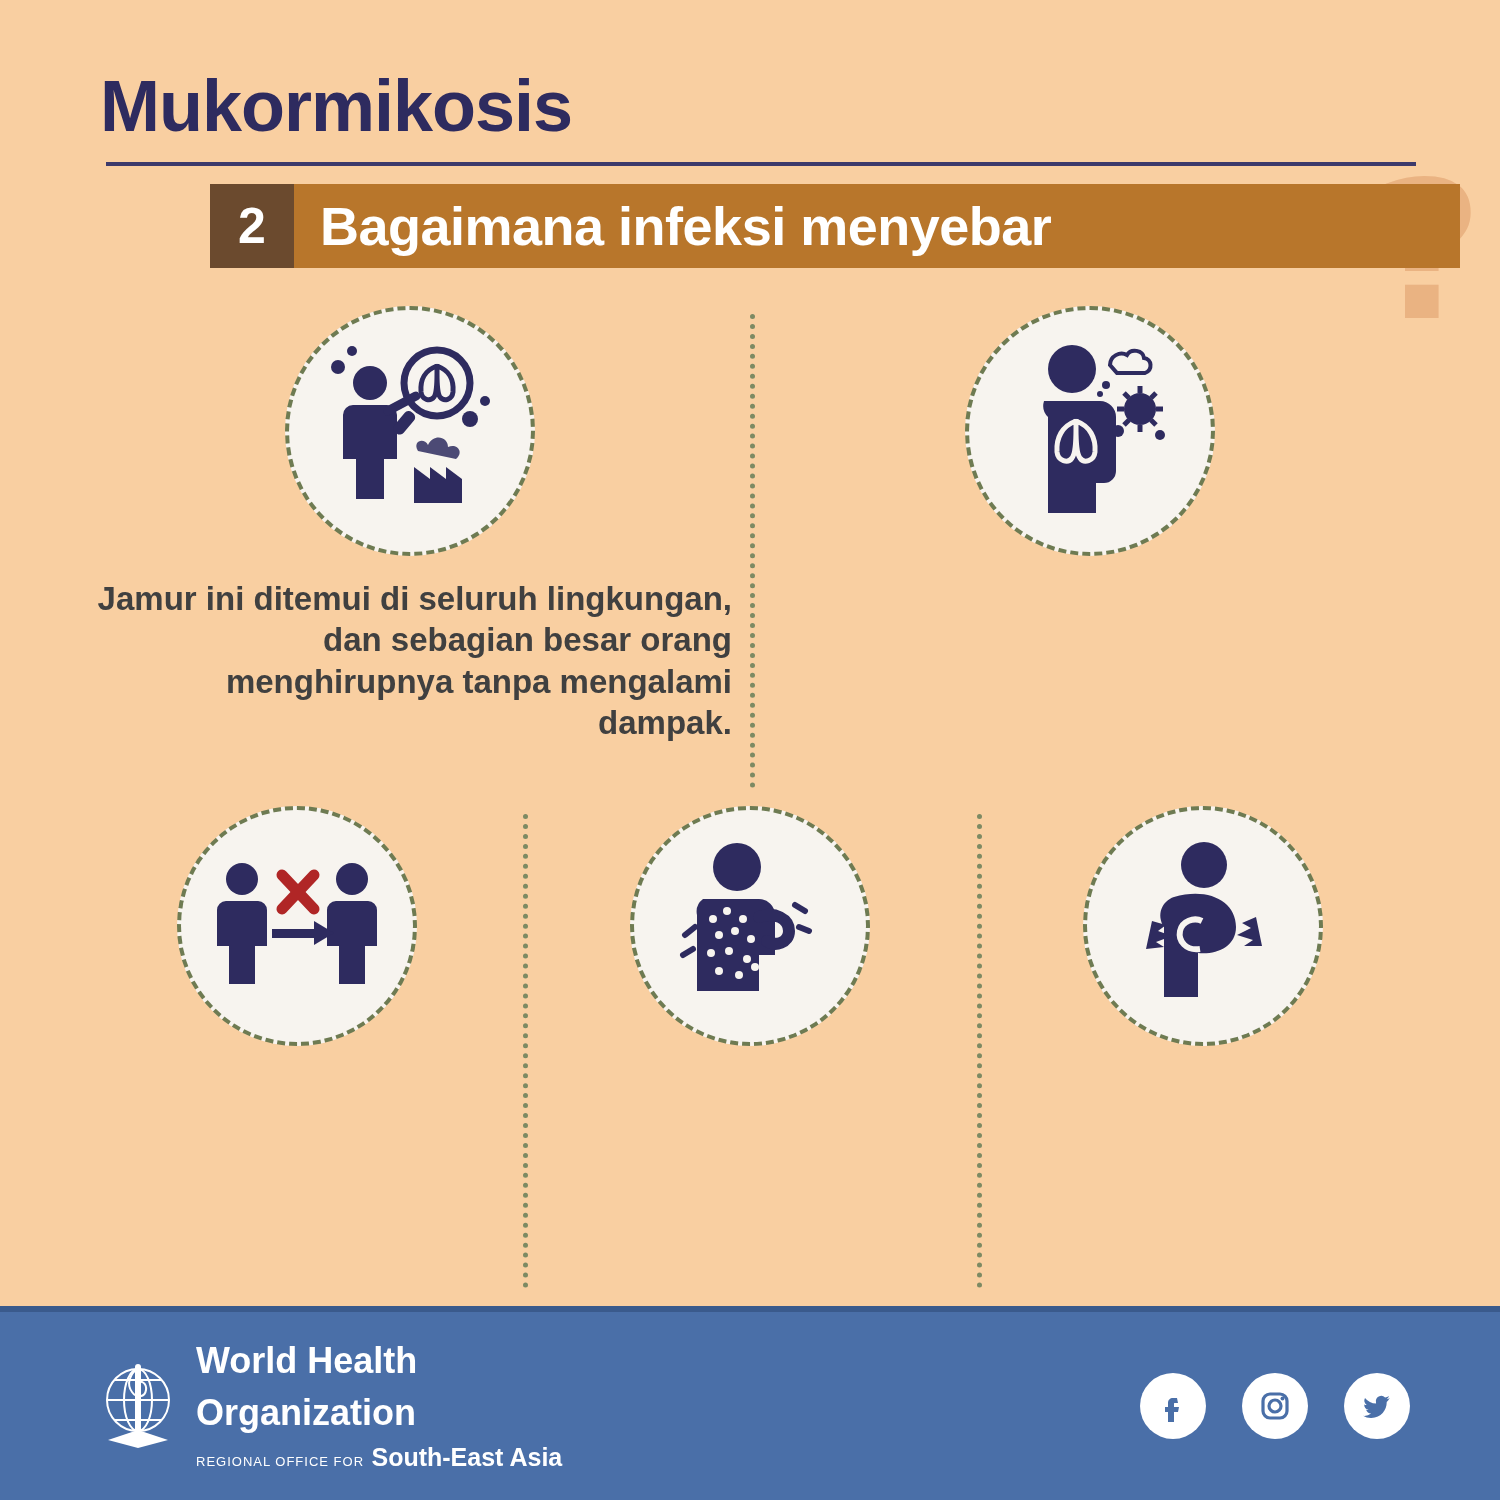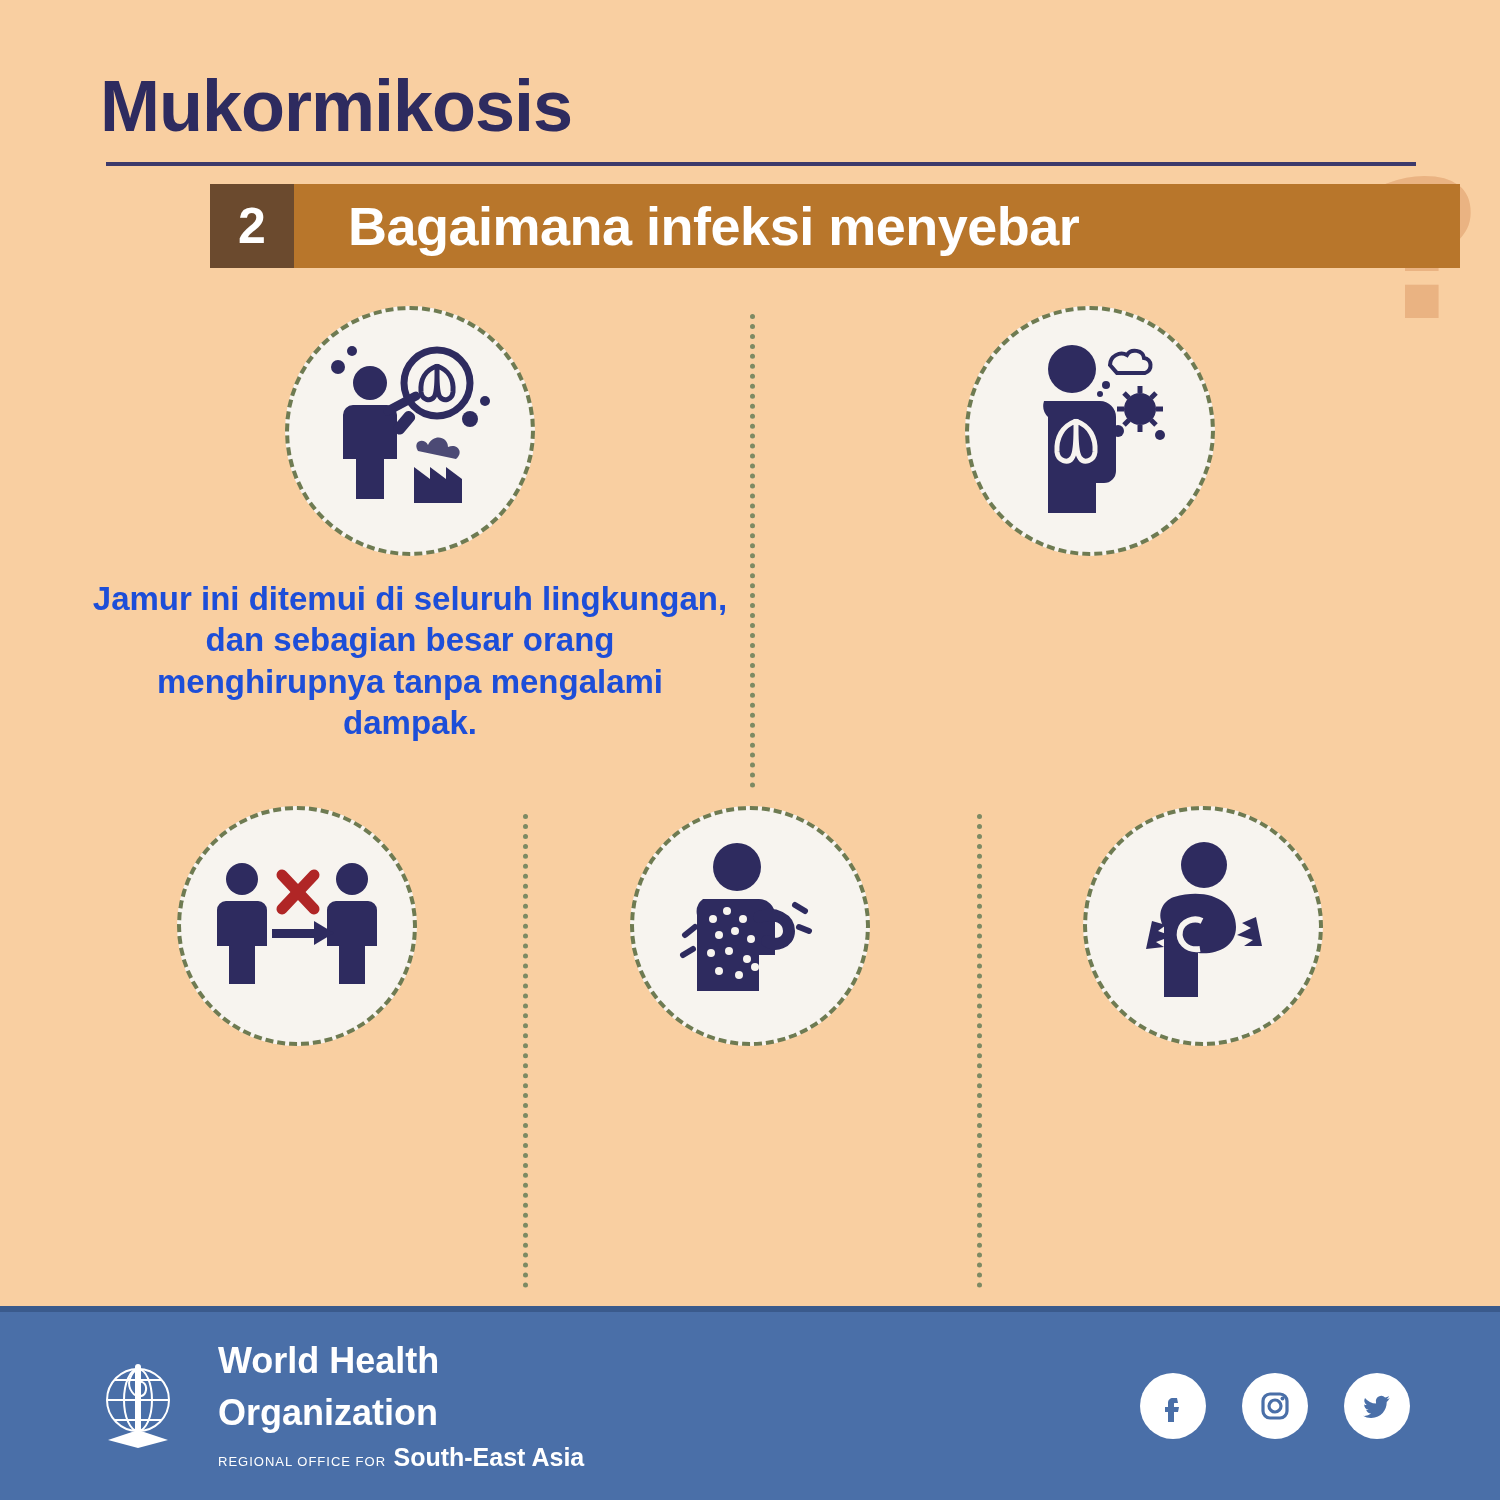--- a/index.html
+++ b/index.html
@@ -71,21 +71,20 @@
     align-items: center;
     justify-content: center;
   }
   .banner-text {
     color: #ffffff;
     font-size: 54px;
     font-weight: bold;
     padding-left: 26px;
     letter-spacing: -0.5px;
     white-space: nowrap;
-    margin-left: 28px;
   }
   
   .content {
     flex: 1;
     padding: 22px 70px 0 70px;
     position: relative;
   }
   .row {
     display: flex;
     position: relative;
@@ -105,22 +104,22 @@
     background: #f7f4ef;
     border: 4px dashed #6e7b52;
     display: flex;
     align-items: center;
     justify-content: center;
     margin-bottom: 22px;
     flex: none;
   }
   .row-bottom .circle { width: 240px; height: 240px; }
   .caption {
-    text-align: center;
-    color: #1d4ed8;
+    text-align: right;
+    color: #404040;
     font-weight: bold;
     font-size: 33px;
     line-height: 1.25;
   }
   .row-bottom .caption { font-size: 31px; }
   .divider {
     position: absolute;
     top: 8px;
     bottom: 18px;
     width: 0;
@@ -132,21 +131,21 @@
   
   .footer {
     height: 200px;
     background: #4a6fa8;
     border-top: 6px solid #3a5a8c;
     display: flex;
     align-items: center;
     justify-content: space-between;
     padding: 0 90px;
   }
-  .who-block { display: flex; align-items: center; gap: 32px; }
+  .who-block { display: flex; align-items: center; gap: 10px; }
   .who-text { color: #ffffff; line-height: 1.05; }
   .who-l1 { font-size: 36px; font-weight: bold; }
   .who-l2 { font-size: 36px; font-weight: bold; margin-top: 14px; }
   .who-small { font-size: 13px; letter-spacing: 1px; margin-top: 23px; display: inline-block;}
   .who-l3 { font-size: 25px; font-weight: bold; display: inline-block; margin-left: 3px;}
   .socials { display: flex; gap: 36px; align-items: center; }
   .social {
     width: 66px; height: 66px; border-radius: 50%;
     background: #ffffff;
     display: flex; align-items: center; justify-content: center;

